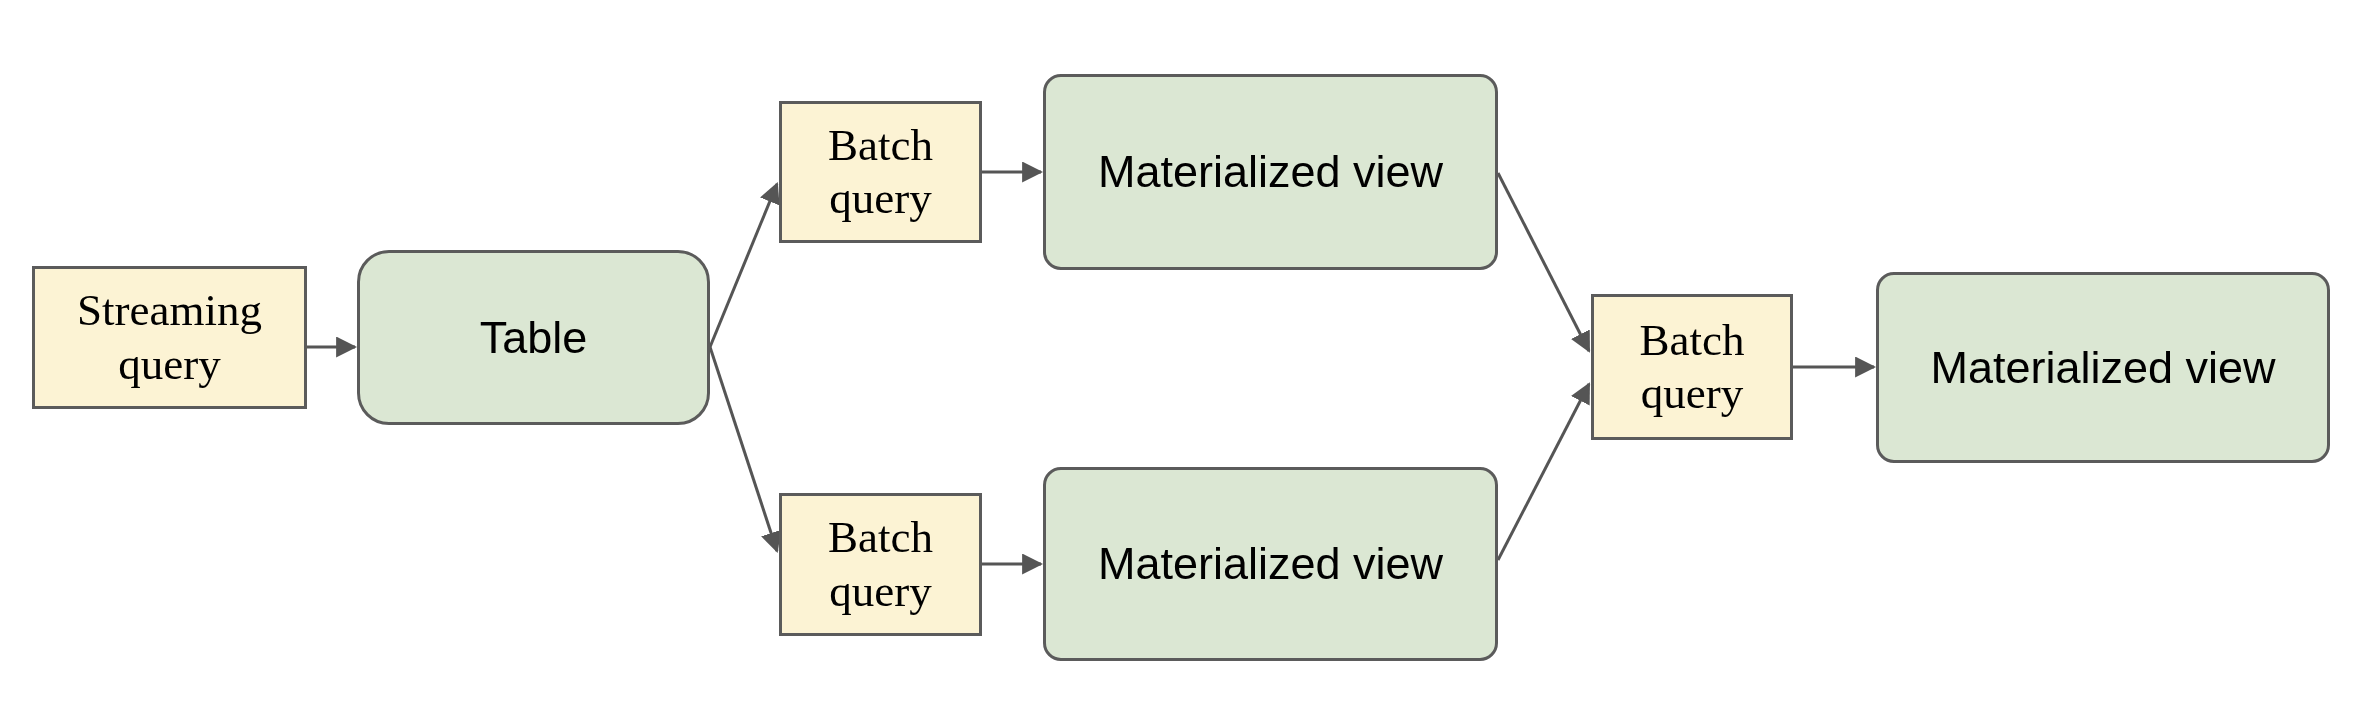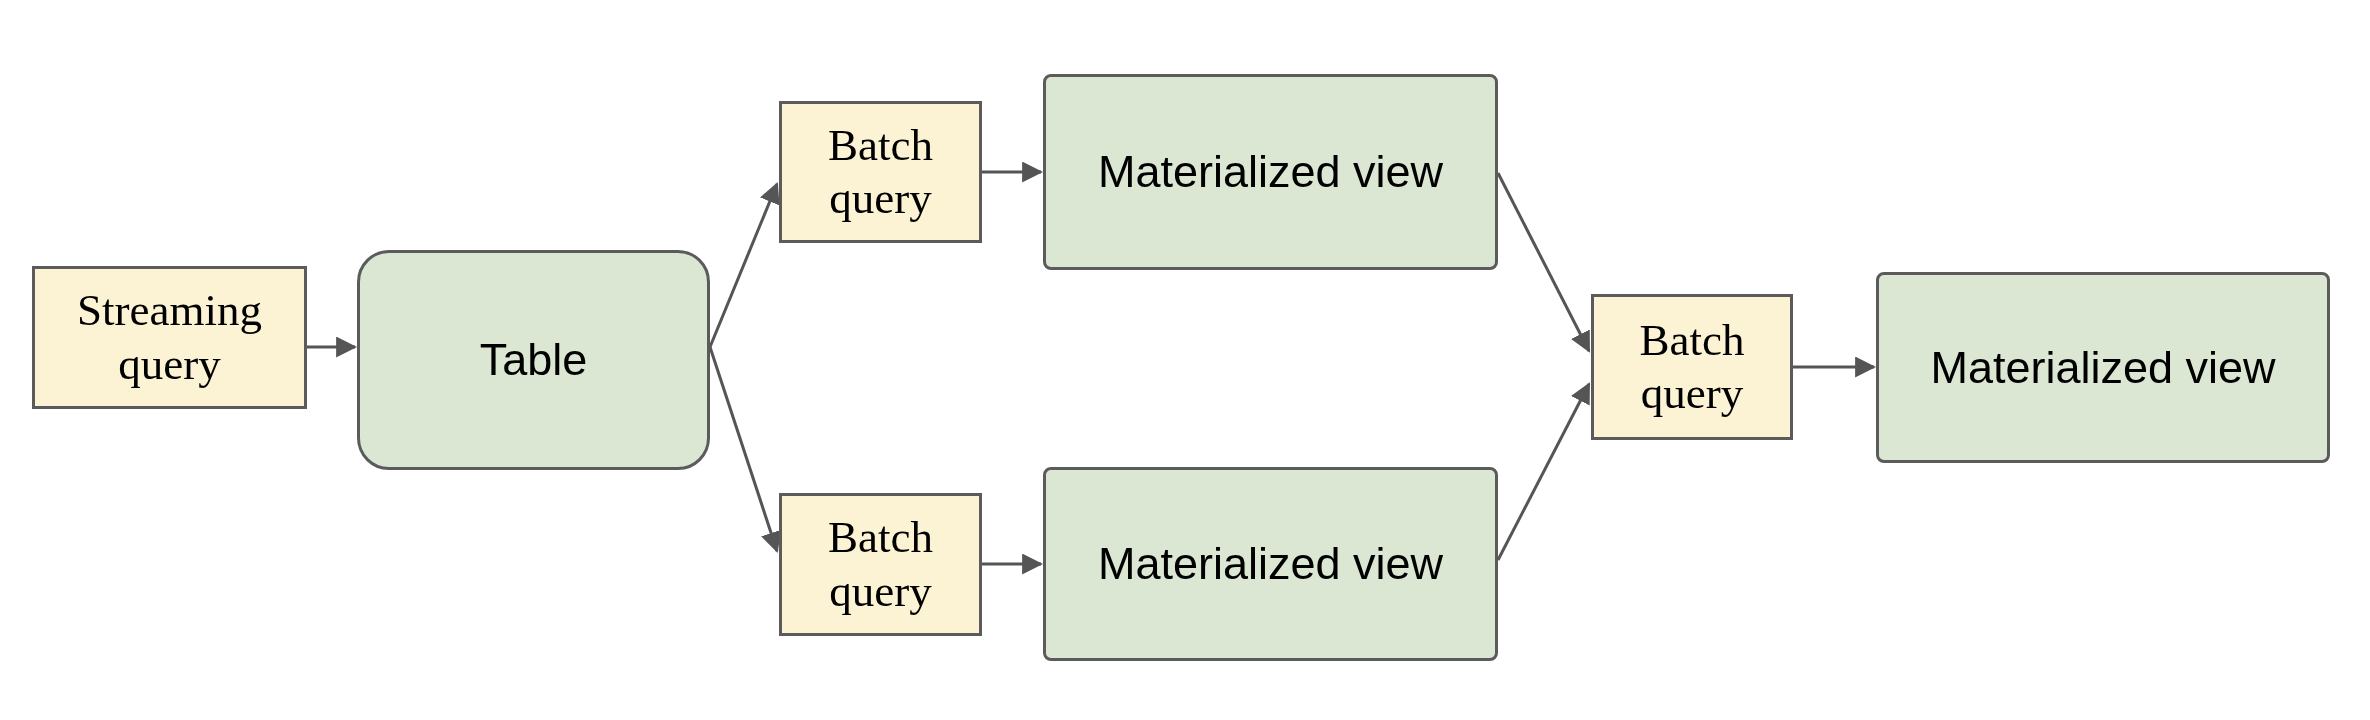--- a/index.html
+++ b/index.html
@@ -41,25 +41,25 @@
     line-height:1.18;
     border:3px solid var(--node-border);
   }
   .node.query{
     background:var(--query-fill);
     border-radius:0;
     font-family:Liberation Serif, serif;
   }
   .node.view{
     background:var(--view-fill);
-    border-radius:8px;
+    border-radius:18px;
   }
   
   #n-streaming-query     {left:32px;  top:266px; width:275px; height:143px;}
-  #n-table               {left:357px; top:250px; width:353px; height:220px; border-radius:32px;}
+  #n-table               {left:357px; top:250px; width:353px; height:175px; border-radius:32px;}
   #n-batch-query-top     {left:779px; top:101px; width:203px; height:142px;}
   #n-mv-top              {left:1043px;top:74px;  width:455px; height:196px;}
   #n-batch-query-bottom  {left:779px; top:493px; width:203px; height:143px;}
   #n-mv-bottom           {left:1043px;top:467px; width:455px; height:194px;}
   #n-batch-query-merge   {left:1591px;top:294px; width:202px; height:146px;}
   #n-mv-final            {left:1876px;top:272px; width:454px; height:191px;}
 </style>
 </head>
 <body>
 

